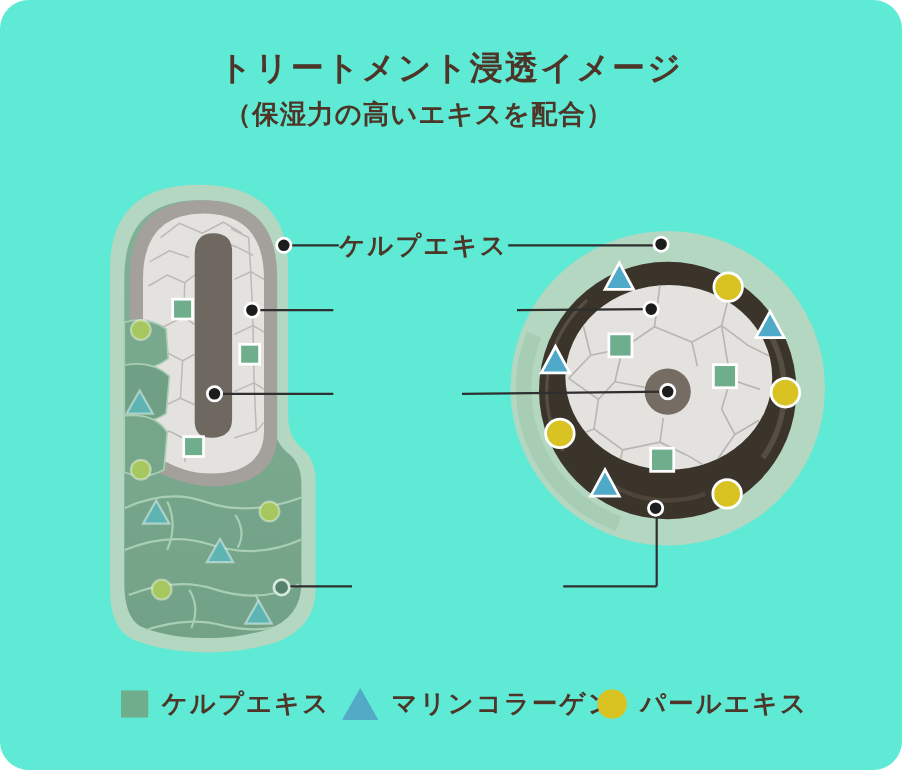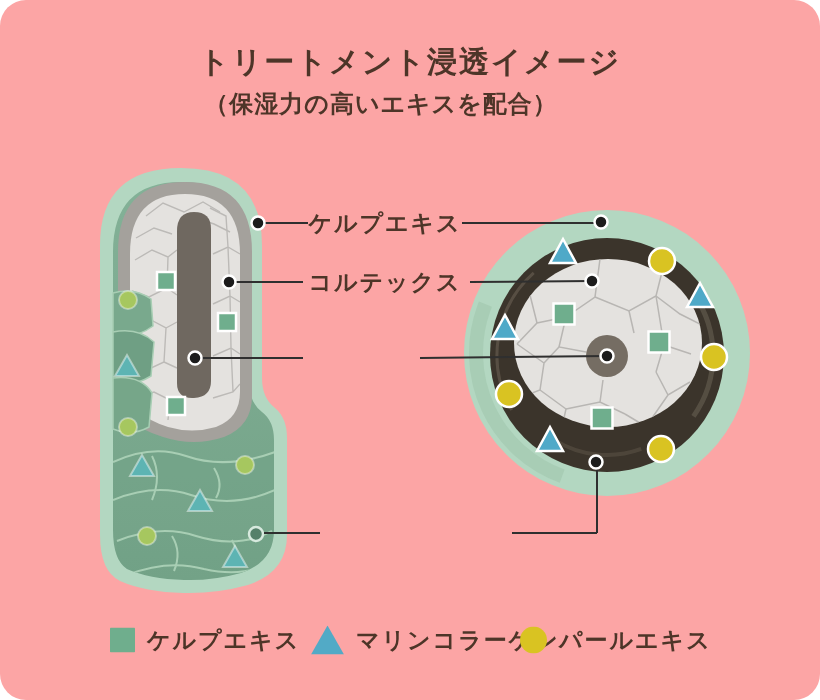--- a/index.html
+++ b/index.html
@@ -1,17 +1,17 @@
 <!DOCTYPE html>
 <html><head>
 <meta charset="utf-8">
 <style>
   html,body{margin:0;padding:0;background:#ffffff;}
   .canvas{
-    position:relative;width:820px;height:700px;background:#fca5a5;
+    position:relative;width:820px;height:700px;background:#5eead4;
     border-radius:26px;overflow:hidden;
     font-family:"Liberation Sans",sans-serif;
   }
   .title{
     position:absolute;top:42px;left:0;width:820px;text-align:center;
     font-size:30px;font-weight:bold;color:#4d3528;letter-spacing:2px;
   }
   .subtitle{
     position:absolute;top:88px;left:0;width:762px;text-align:center;
     font-size:24px;font-weight:bold;color:#4d3528;letter-spacing:1px;
@@ -177,36 +177,35 @@
       <circle cx="601" cy="222" r="6.5"></circle>
       <circle cx="229" cy="282" r="6.5"></circle>
       <circle cx="592" cy="281" r="6.5"></circle>
       <circle cx="195" cy="358" r="6.5"></circle>
       <circle cx="607" cy="356" r="6.5"></circle>
       <circle cx="596" cy="462" r="6.5"></circle>
     </g>
   </svg>
 
   <div class="anat-label" style="left:385px;top:223px;">ケルプエキス</div>
-  <div class="anat-label" style="left:385px;top:282px;">コルテックス</div>
 
   <div>
     <div class="legend-item" style="left:110px;">
       <svg width="25" height="25">
         <rect x="0" y="0" width="25" height="25" rx="1" fill="#6fae8d"></rect>
       </svg>
       <span>ケルプエキス</span>
     </div>
     <div class="legend-item" style="left:311px;">
       <svg width="33" height="29">
         <polygon points="16.5,0 0,29 33,29" fill="#52aac6"></polygon>
       </svg>
       <span>マリンコラーゲン</span>
     </div>
-    <div class="legend-item" style="left:520px;">
+    <div class="legend-item" style="left:543px;">
       <svg width="27" height="27">
         <circle cx="13.5" cy="13.5" r="13.5" fill="#d9c322"></circle>
       </svg>
       <span>パールエキス</span>
     </div>
   </div>
 
 </div>
 
 </body></html>

